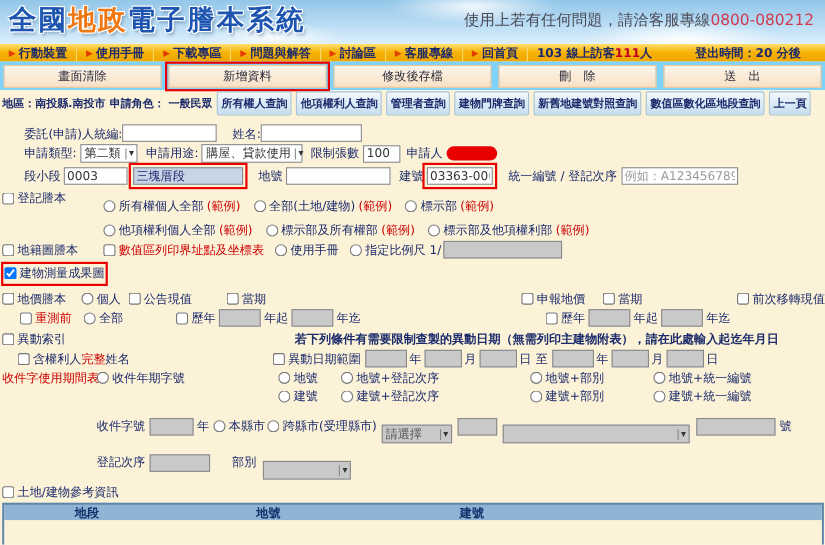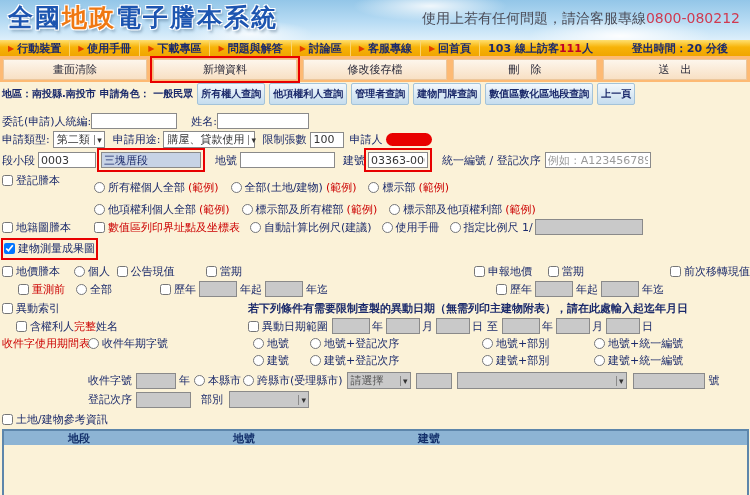--- a/index.html
+++ b/index.html
@@ -32,51 +32,51 @@
     height:16px; display:flex; align-items:stretch;
     background:linear-gradient(180deg,#ffe070 0%, #f7b308 45%, #f0a500 100%);
     font-weight:bold; color:#1b2a6b; font-size:11px;
   }
   .nav-item { display:flex; align-items:center; padding:0 8px; border-right:1px solid #fbd56e; cursor:pointer; white-space:nowrap; }
   .nav-arrow { color:#e23d00; font-size:8px; margin-right:3px; }
   .nav-stats { display:flex; align-items:center; margin-left:8px; white-space:nowrap; }
   .nav-stats .red { color:#c00028; }
   .nav-logout { display:flex; align-items:center; margin-left:auto; padding-right:22px; white-space:nowrap; }
   
-  .toolbar { background:#fdba74; display:flex; gap:6px; padding:3px 3px 2px 3px; }
+  .toolbar { background:#7dd3fc; display:flex; gap:6px; padding:3px 3px 2px 3px; }
   .tbtn {
     flex:1; text-align:center; padding:2px 0; cursor:pointer; color:#2a2a3a;
     background:linear-gradient(180deg,#fdf6ec 0%, #f8e0c4 100%);
     border:1px solid #ecc79c; font-size:11px; white-space:nowrap;
   }
   
   .querybar { background:#fbf2d8; display:flex; align-items:center; gap:4px; padding:1px 2px 4px 2px; font-size:10px; }
   .qlabel { font-weight:bold; white-space:nowrap; }
   .qbtn {
     background:linear-gradient(180deg,#f2f8fd 0%, #c6ddee 100%);
     border:1px solid #a4c3d9; border-radius:2px; padding:3px 3px; cursor:pointer;
     font-size:10px; font-weight:bold; color:#1b2a6b; white-space:nowrap;
   }
   
   .form { background:#fbf2d8; padding:2px 0 0 2px; }
   .frow { display:flex; align-items:center; margin:2px 0; white-space:nowrap; }
-  .lbl { color:#1b2a6b; }
+  .lbl { color:#1b2a6b;margin-left:20px; }
   input.txt {
     height:16px; border:1px solid #8a8a8a; background:#fff; font-size:11px;
     padding:0 2px; font-family:inherit; color:#333;
   }
   input.txt::placeholder { color:#9a9a9a; }
   input.gray { background:#c9c9c9; }
   input.secname { background:#c7d3e6; color:#1b2a6b; }
   .sel {
     display:inline-flex; align-items:center; justify-content:space-between;
     height:17px; border:1px solid #8a8a8a; background:#fff; padding:0 1px 0 3px;
     color:#333; cursor:pointer;
   }
-  .sel.gray { background:#c9c9c9; color:#555; }
+  .sel.gray { background:#c9c9c9; color:#555;margin-top:14px; }
   .caret { font-size:9px; color:#333; margin-left:4px; border-left:1px solid #8a8a8a; padding:0 1px 0 2px; }
   .opt { display:inline-flex; align-items:center; color:#1b2a6b; cursor:pointer; white-space:nowrap; }
   .opt input { width:11px; height:11px; margin:0 3px 0 0; }
   .red { color:#cc0000; }
   .example { color:#cc0000; margin-left:3px; }
   .annot { outline:2px solid #e80000; outline-offset:2px; }
   .annot-tight { outline:2px solid #e80000; outline-offset:1px; }
   .redact { display:inline-block; width:46px; height:13px; background:#e80000; border-radius:8px; margin-left:4px; }
   .col { display:flex; flex-direction:column; }
   
@@ -134,20 +134,21 @@
   <div class="tbtn">送　出</div>
 </div>
 
 <div class="querybar">
   <span class="qlabel">地區：南投縣.南投市</span>
   <span class="qlabel">申請角色： 一般民眾</span>
   <div class="qbtn">所有權人查詢</div>
   <div class="qbtn">他項權利人查詢</div>
   <div class="qbtn">管理者查詢</div>
   <div class="qbtn">建物門牌查詢</div>
+  <div class="qbtn">新舊地建號對照查詢</div>
   <div class="qbtn">數值區數化區地段查詢</div>
   <div class="qbtn">上一頁</div>
 </div>
 
 <div class="form">
 
   <div class="frow">
     <span class="lbl">委託(申請)人統編:</span>
     <input class="txt" style="width: 86px;">
     <span class="lbl" style="margin-left:14px">姓名:</span>
@@ -230,24 +231,20 @@
     <label class="opt" style="width:92px">
         <input type="checkbox" style="">
         <span>地籍圖謄本</span>
       </label>
     <label class="opt" style="margin-right:10px">
         <input type="checkbox" style="">
         <span class="red">數值區列印界址點及坐標表</span>
       </label>
     <label class="opt" style="margin-right:10px">
         <input type="radio" name="mapscale" style="">
-        <span>自動計算比例尺(建議)</span>
-      </label>
-    <label class="opt" style="margin-right:10px">
-        <input type="radio" name="mapscale" style="">
         <span>使用手冊</span>
       </label>
     <label class="opt">
         <input type="radio" name="mapscale" style="">
         <span>指定比例尺 1/</span>
       </label>
     <input class="txt gray" style="width: 108px; margin-left: 2px;">
   </div>
 
   <div class="frow" style="margin:6px 0 7px 0">
@@ -407,21 +404,21 @@
     <span class="sel gray" style="width:170px;margin-left:5px">
         <span>&nbsp;</span>
         <span class="caret">▾</span>
       </span>
     <input class="txt gray" style="width: 72px; margin-left: 6px;">
     <span class="lbl" style="margin-left:4px">號</span>
   </div>
   <div class="frow">
     <span class="lbl" style="margin-left:86px">登記次序</span>
     <input class="txt gray" style="width: 55px; margin-left: 4px;">
-    <span class="lbl" style="margin-left:10px">部別</span>
+    <span class="lbl" style="margin-left:20px">部別</span>
     <span class="sel gray" style="width:80px;margin-left:6px">
         <span>&nbsp;</span>
         <span class="caret">▾</span>
       </span>
   </div>
 
   <div class="frow" style="margin-top:4px">
     <label class="opt">
         <input type="checkbox" style="">
         <span>土地/建物參考資訊</span>

